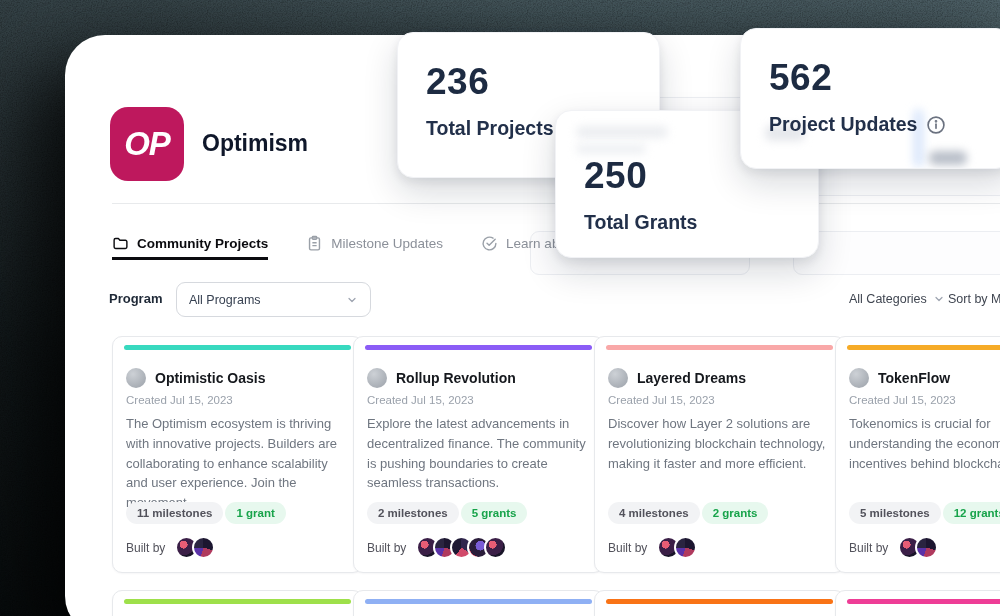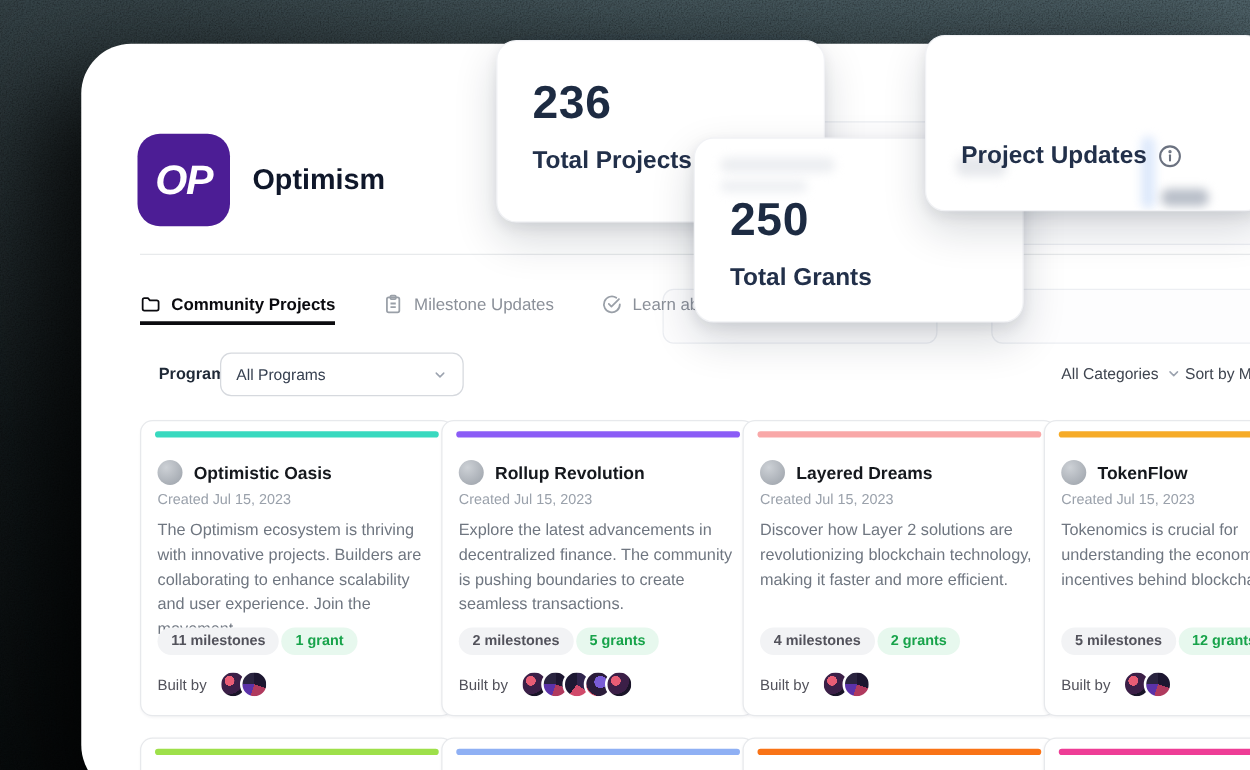--- a/index.html
+++ b/index.html
@@ -14,21 +14,21 @@
     display:flex;align-items:center;justify-content:center;}
   .logo span{color:#fff;font-weight:800;font-style:italic;font-size:33px;letter-spacing:-1px;}
   .brand-name{position:absolute;left:137px;top:95px;font-size:23px;font-weight:700;color:#0f172a;}
   .header-divider{position:absolute;left:47px;right:0;top:168px;height:1px;background:#e8eaec;}
   
   .tabs{position:absolute;left:47px;top:200px;display:flex;gap:38px;align-items:flex-start;}
   .tab{display:flex;align-items:center;gap:8px;font-size:13.5px;color:#8b9099;padding-bottom:5px;cursor:pointer;white-space:nowrap;}
   .tab svg{width:17px;height:17px;flex:0 0 auto;}
   .tab.active{color:#0b0b0f;font-weight:700;border-bottom:3.5px solid #0b0b0f;}
   
-  .program-label{position:absolute;left:62px;top:256px;font-size:13px;font-weight:700;color:#1f2937;}
+  .program-label{position:absolute;left:44px;top:256px;font-size:13px;font-weight:700;color:#1f2937;}
   .select{position:absolute;left:111px;top:247px;width:195px;height:35px;border:1px solid #d6d9de;border-radius:9px;
     background:#fff;display:flex;align-items:center;justify-content:space-between;padding:0 12px;box-sizing:border-box;
     font-size:12.5px;color:#374151;cursor:pointer;}
   .mini-filter{position:absolute;top:257px;font-size:12.5px;color:#3f4550;display:flex;align-items:center;gap:6px;cursor:pointer;white-space:nowrap;}
   .chev{width:12px;height:12px;color:#9ca3af;}
   
   .ghost{position:absolute;border:1px solid #eceef2;border-radius:9px;background:#fdfdfe;}
   
   .card{position:absolute;width:251px;height:237px;background:#fff;border:1px solid #e7e9ec;border-radius:10px;
     box-shadow:0 1px 2px rgba(16,24,40,.04);box-sizing:border-box;}
@@ -64,21 +64,21 @@
 <svg class="noise" xmlns="http://www.w3.org/2000/svg">
   <filter id="grain">
       <feTurbulence type="fractalNoise" baseFrequency="0.8" numOctaves="2" stitchTiles="stitch"></feTurbulence>
   <feColorMatrix type="matrix" values="0 0 0 0 0  0 0 0 0 0  0 0 0 0 0  .7 .7 .7 0 -0.9"></feColorMatrix>
     </filter>
   <rect width="1000" height="616" filter="url(#grain)"></rect>
 </svg>
 
 <div class="page">
 
-  <div class="logo" style="background: #4c1d95; align-items: center;">
+  <div class="logo" style="background: #be185d; align-items: center;">
     <span>OP</span>
   </div>
   <div class="brand-name">Optimism</div>
   <div class="header-divider"></div>
 
   <div class="ghost" style="left:583px;top:62px;width:118px;height:38px;"></div>
   <div class="ghost" style="left:728px;top:125px;width:235px;height:34px;"></div>
   <div class="ghost" style="left:465px;top:196px;width:218px;height:42px;"></div>
   <div class="ghost" style="left:728px;top:196px;width:235px;height:42px;"></div>
 
@@ -233,20 +233,21 @@
   <div class="smudge" style="left:20px;top:15px;width:92px;height:12px;background:#eceef1;"></div>
   <div class="smudge" style="left:20px;top:33px;width:70px;height:10px;background:#eef0f3;"></div>
   <div class="stat-value" style="top:44px;">250</div>
   <div class="stat-label" style="top:100px;">Total Grants</div>
 </div>
 
 <div class="stat-card" style="left:740px;top:28px;width:272px;height:141px;">
   <div class="smudge" style="left:172px;top:80px;width:11px;height:58px;background:#dce8fb;"></div>
   <div class="smudge" style="left:24px;top:96px;width:40px;height:16px;background:#e6e8ec;"></div>
   <div class="smudge" style="left:188px;top:122px;width:38px;height:14px;background:#b9bfc9;"></div>
+  <div class="stat-value">562</div>
   <div class="stat-label">
     <span>Project Updates</span>
     <svg class="info-icon" viewBox="0 0 24 24" fill="none" stroke="currentColor" stroke-width="2" stroke-linecap="round">
         <circle cx="12" cy="12" r="9.5"></circle>
         <path d="M12 11v5"></path>
         <circle cx="12" cy="7.6" r="0.6" fill="currentColor"></circle>
       </svg>
   </div>
 </div>
 

